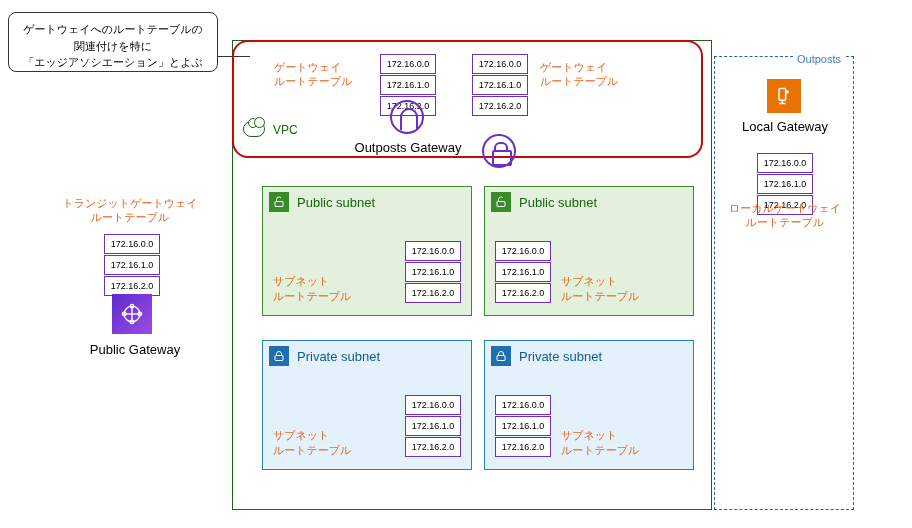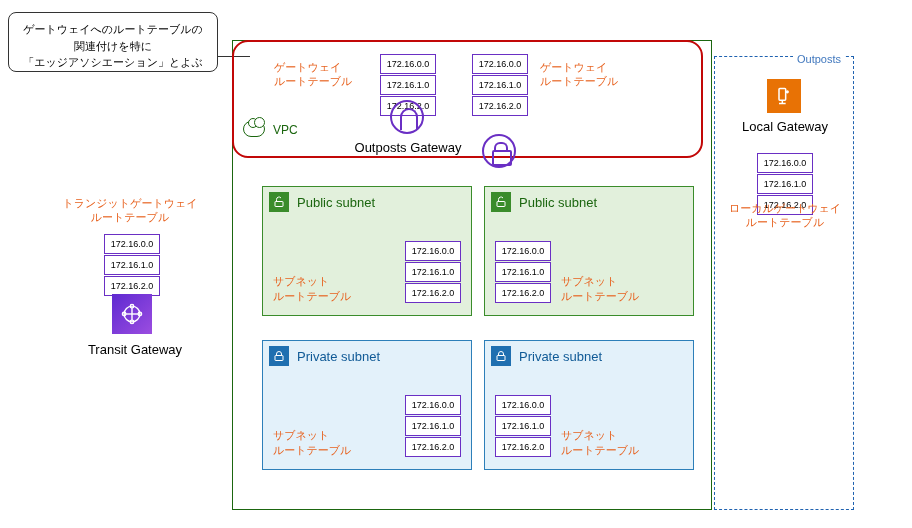--- a/index.html
+++ b/index.html
@@ -178,21 +178,21 @@
   <svg viewBox="0 0 32 32" stroke="#fff" fill="none" stroke-width="1.6">
     <circle cx="16" cy="16" r="9"></circle>
       <circle cx="16" cy="7" r="2"></circle>
       <circle cx="16" cy="25" r="2"></circle>
       <circle cx="7" cy="16" r="2"></circle>
       <circle cx="25" cy="16" r="2"></circle>
     <line x1="16" y1="9" x2="16" y2="23"></line>
       <line x1="9" y1="16" x2="23" y2="16"></line>
   </svg>
 </div>
-<div class="abs center svc" style="left:80px;top:342px;width:110px">Transit Gateway</div>
+<div class="abs center svc" style="left:80px;top:342px;width:110px">Public Gateway</div>
 
 <div class="abs outposts">
   <div class="op-title">Outposts</div>
   <div class="abs lgw-icon" style="left:52px;top:22px">
     <svg viewBox="0 0 24 24" stroke="#fff" fill="none" stroke-width="1.8">
         <rect x="6" y="3" width="8" height="14" rx="1"></rect>
         <path d="M10 17v4"></path>
         <path d="M6 21h8"></path>
         <circle cx="16" cy="7" r="1"></circle>
       </svg>

